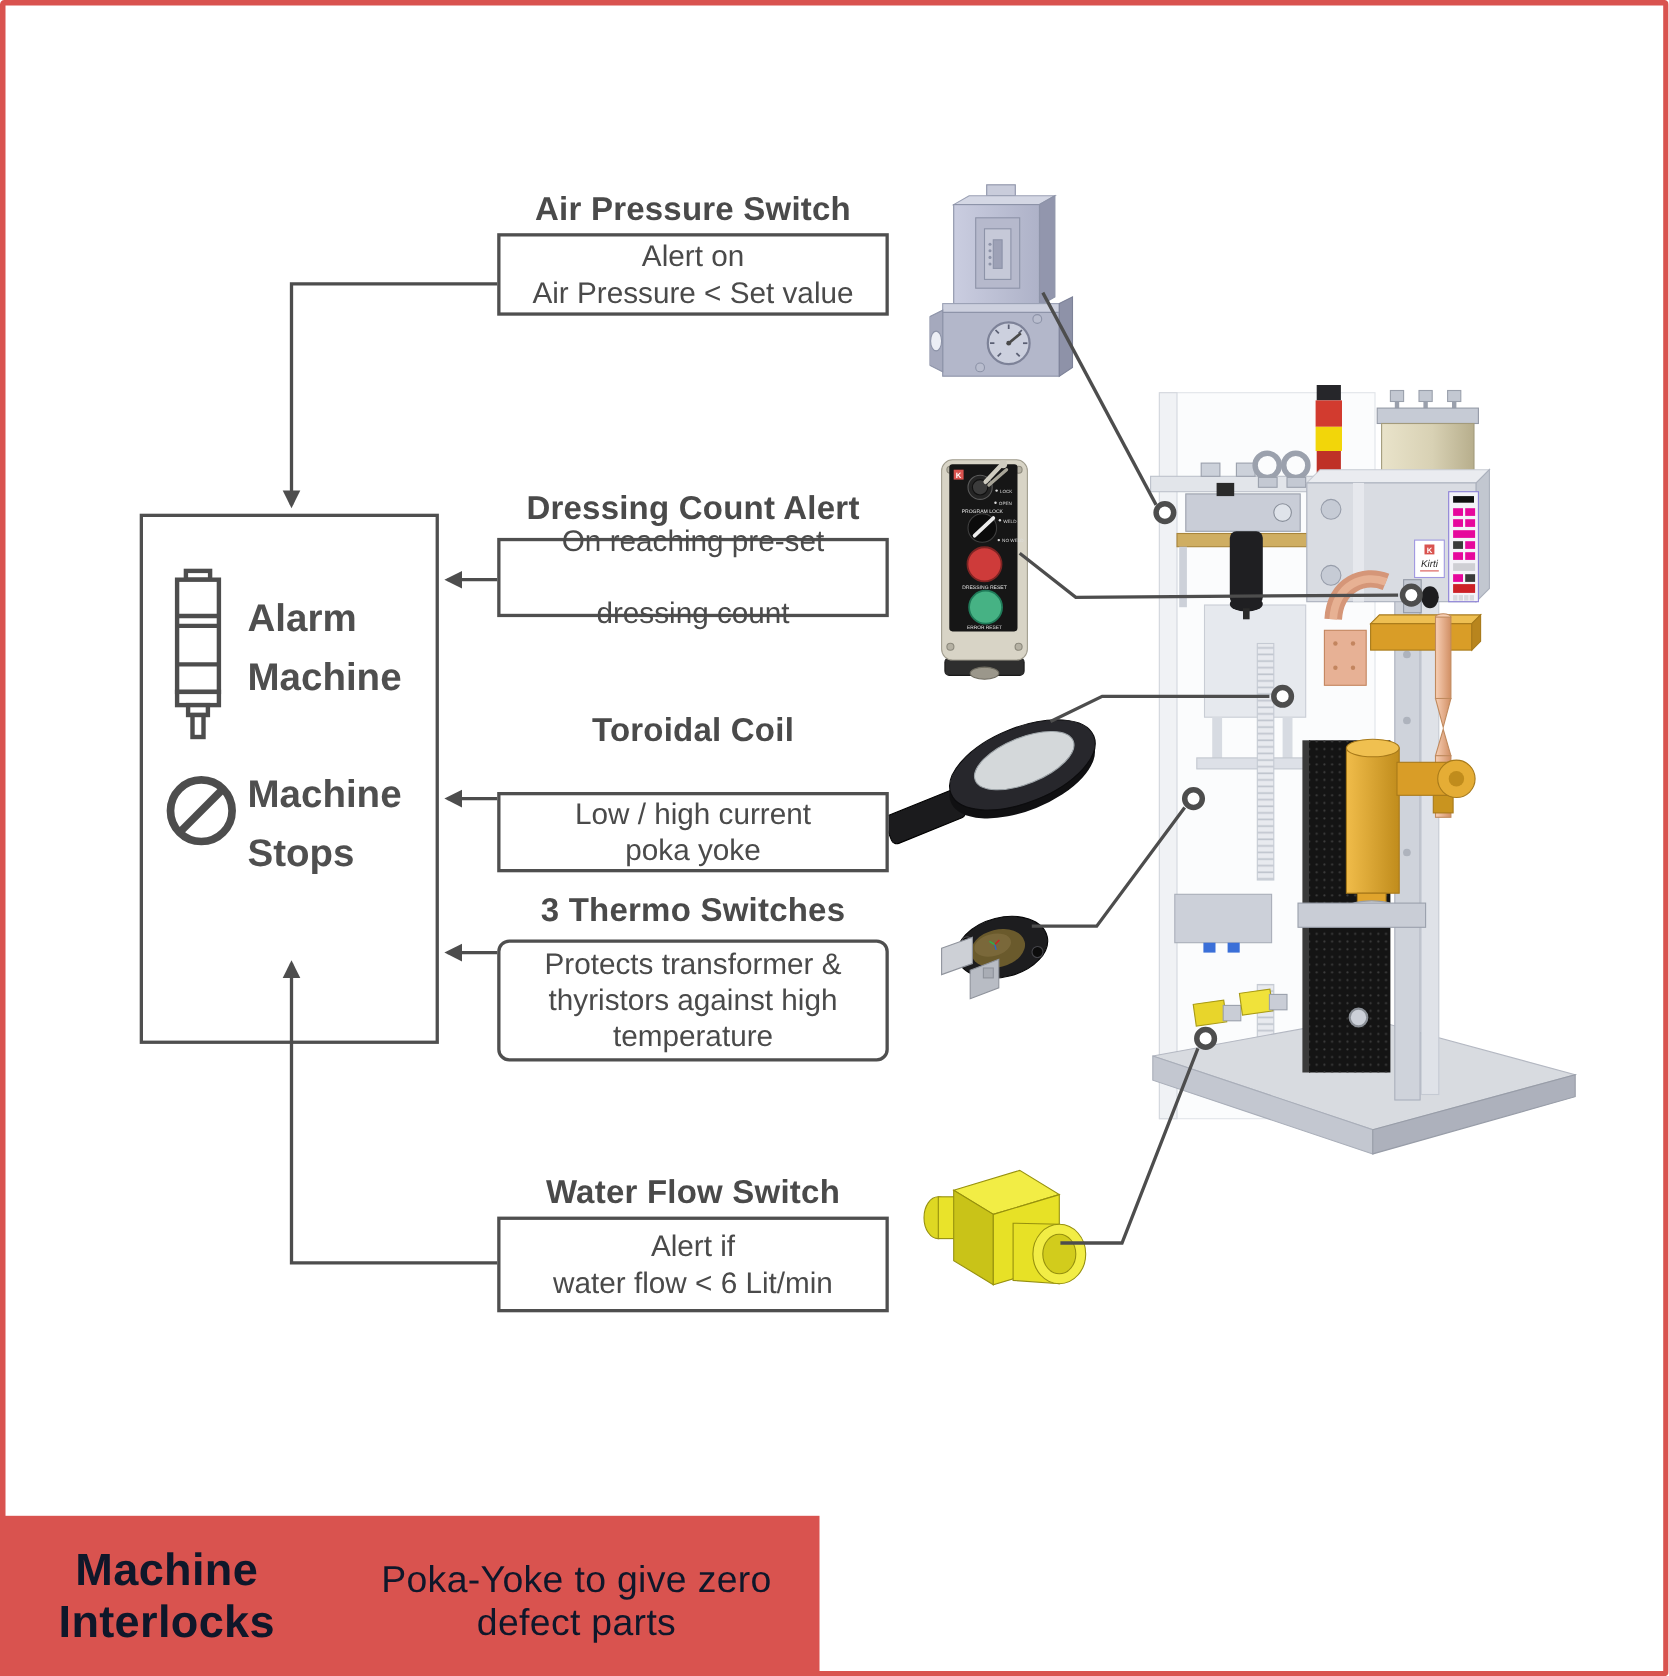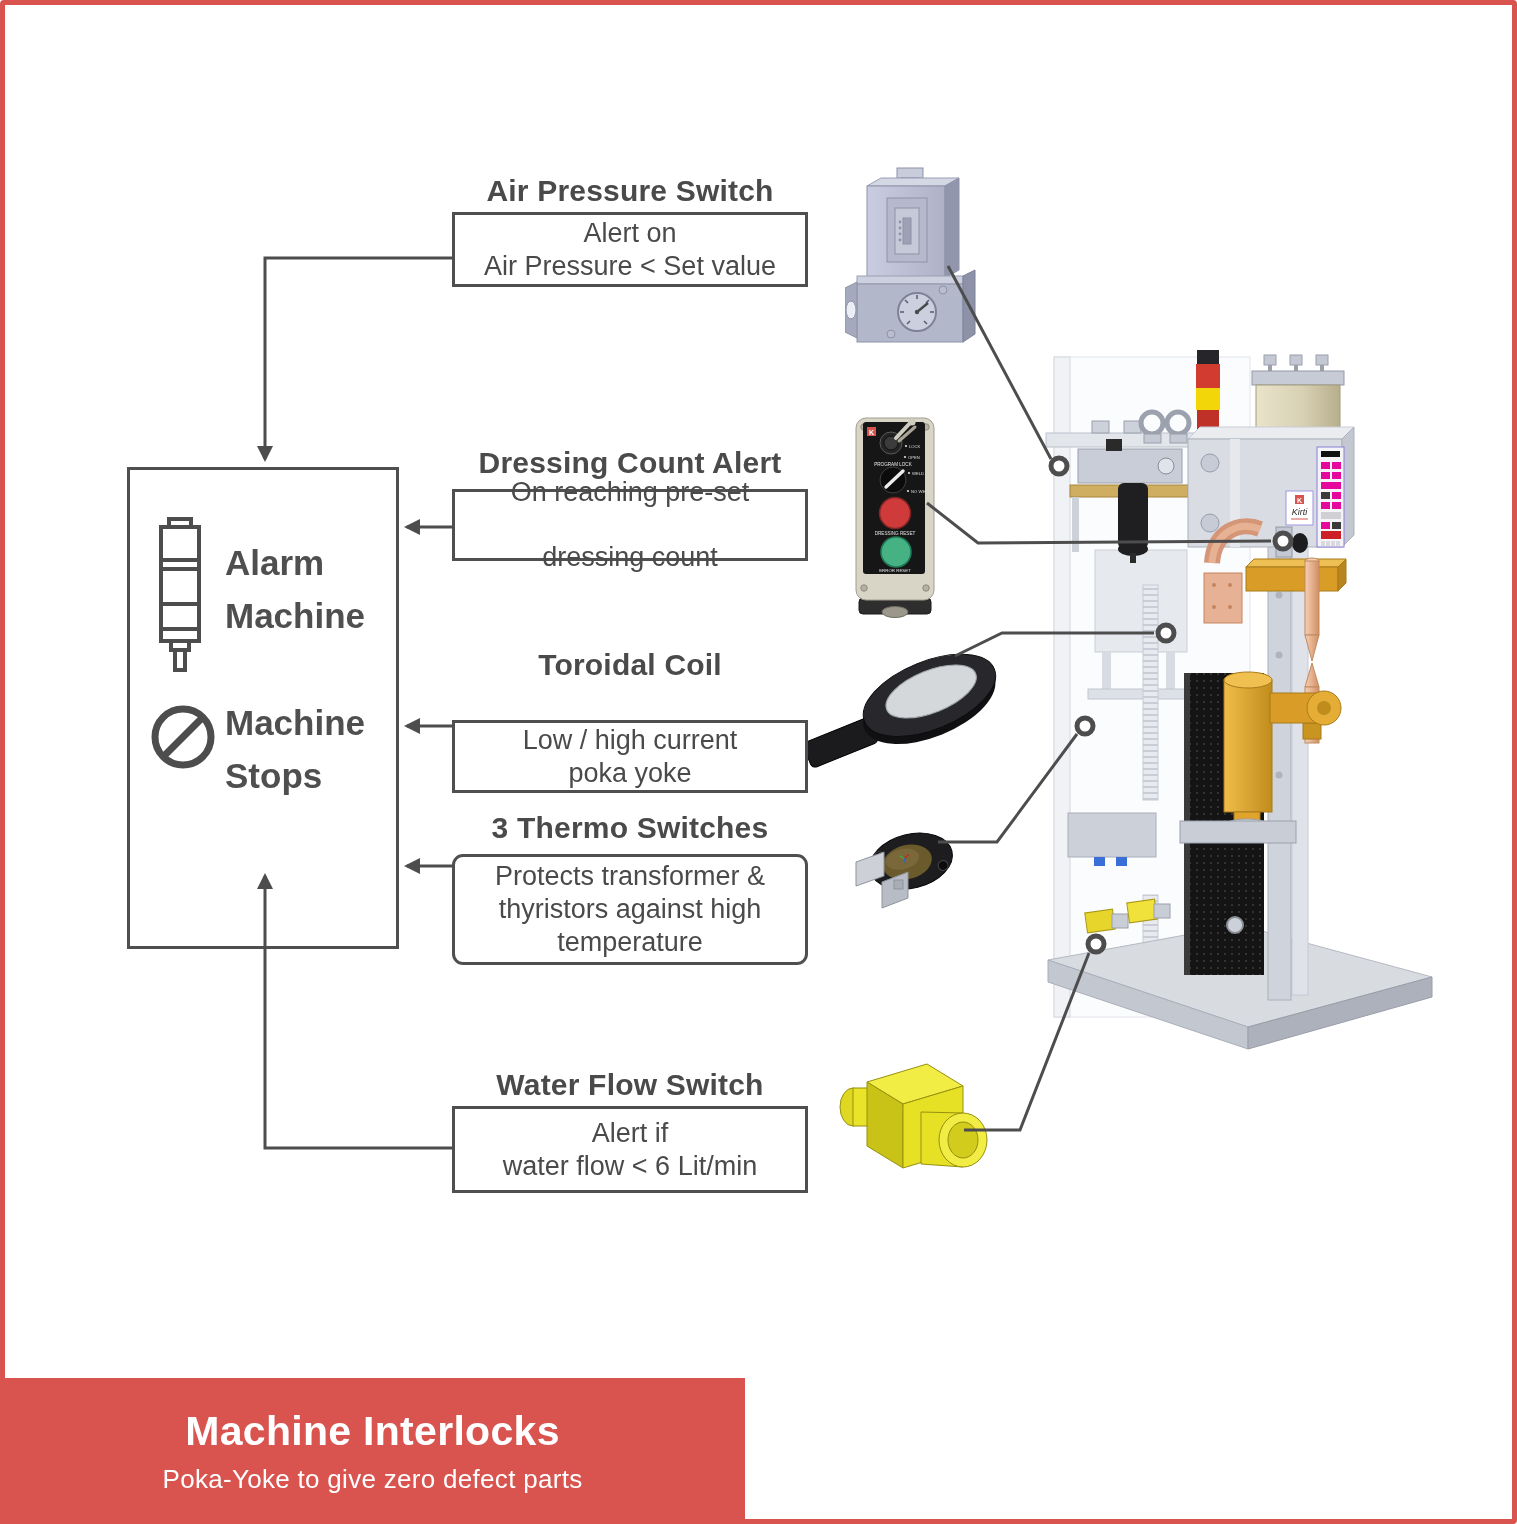--- a/index.html
+++ b/index.html
@@ -24,25 +24,25 @@
     font-size:27px; color:#4a4a4a; line-height:1.22; text-align:center;
   }
   #center-box {
     position:absolute; left:127px; top:467px; width:272px; height:482px;
     border:3px solid #4f4f4f; background:#fff; z-index:5;
   }
   .cb-text { position:absolute; font-size:35px; font-weight:bold; color:#4f4f4f; line-height:53px; }
   #banner {
     position:absolute; left:0; top:1378px; width:745px; height:146px;
     background:#d9534f; z-index:50;
-    display:flex; flex-direction:column; justify-content:center; align-items:center;
-    color:#ffffff; text-align:center;
+    display:flex; justify-content:center; align-items:center;
+    color:#0f172a; text-align:center;
   }
   #banner .title { font-size:41px; font-weight:bold; letter-spacing:.3px; }
-  #banner .subtitle { font-size:26px; font-weight:normal; margin-top:9px; letter-spacing:.3px; }
+  #banner .subtitle { font-size:34px; font-weight:normal; margin-top:9px; letter-spacing:.3px; }
   svg { display:block; }
   .overlay { position:absolute; inset:0; z-index:30; pointer-events:none; }
 </style>
 </head>
 <body>
 
 <div id="canvas">
 
   <div id="center-box">
     <svg class="abs" style="left:26px; top:46px;" width="48" height="158" viewBox="0 0 48 158">

